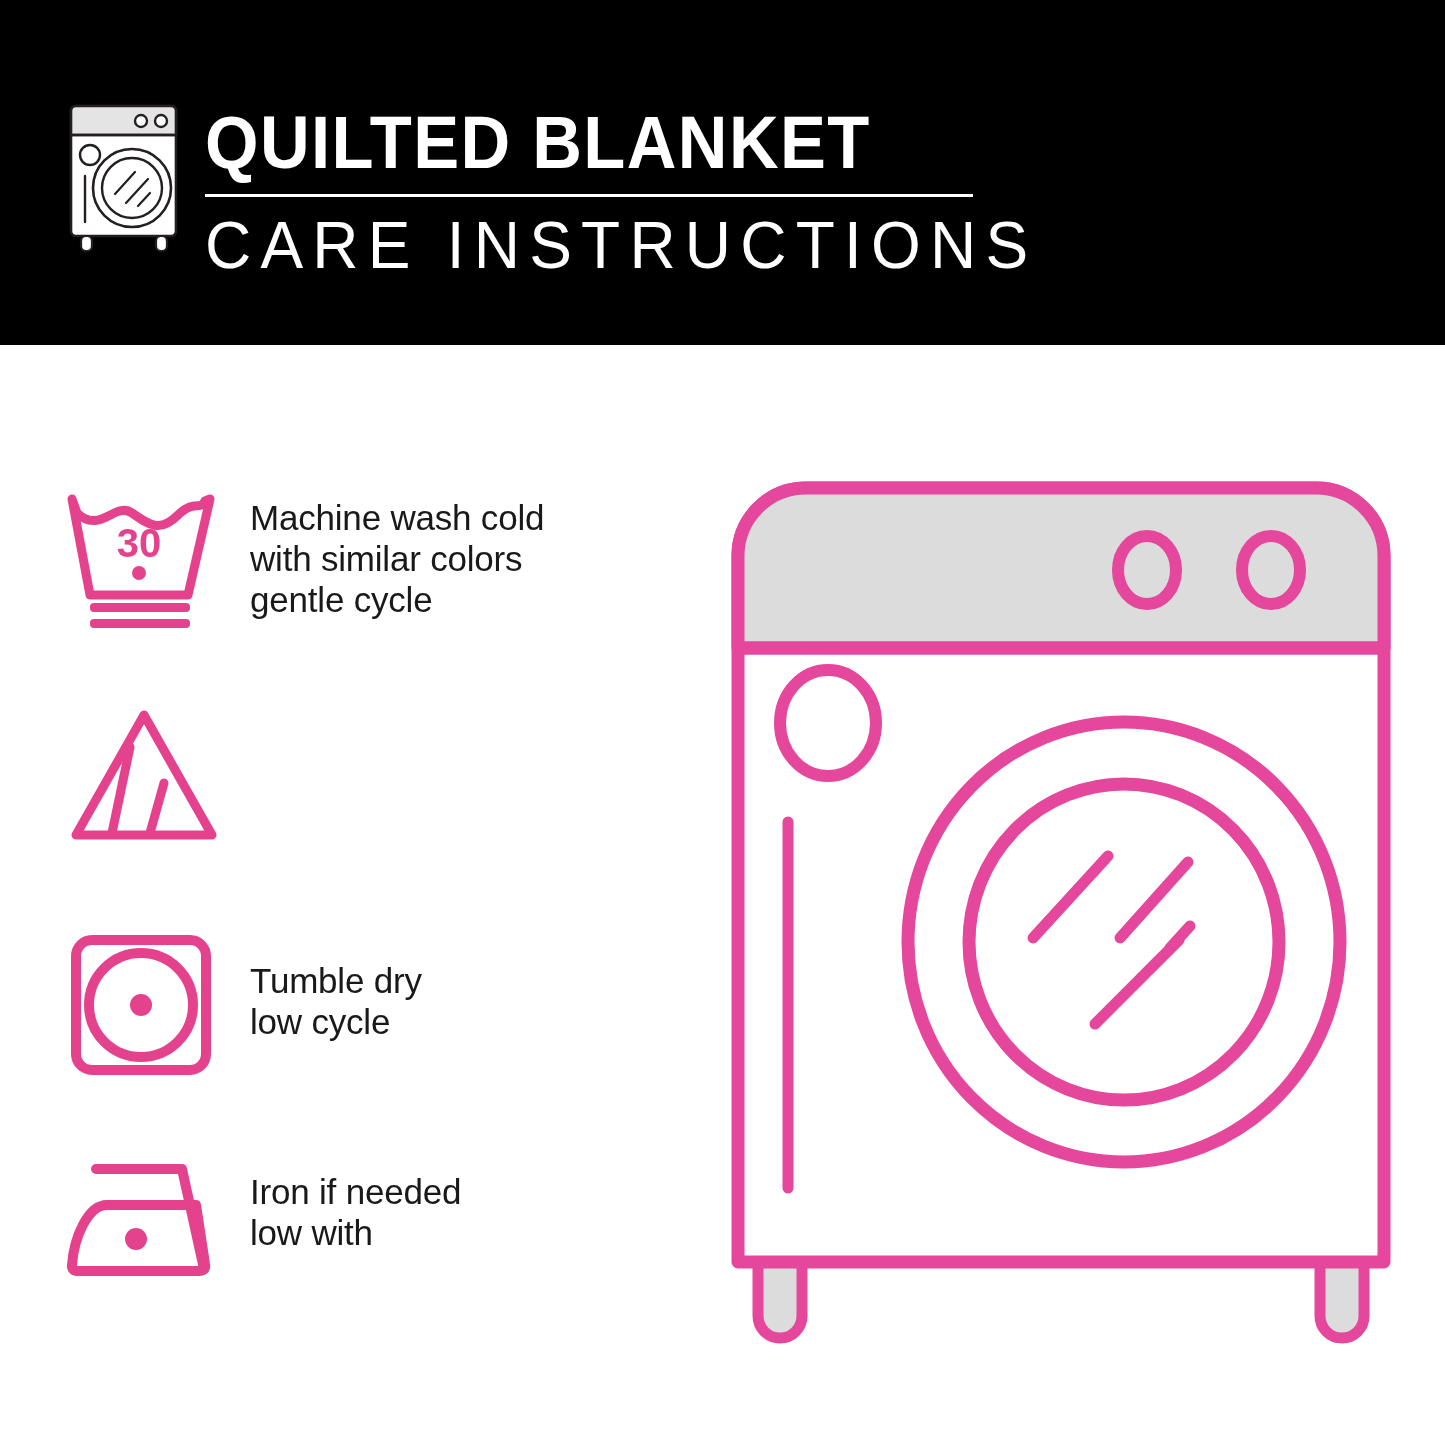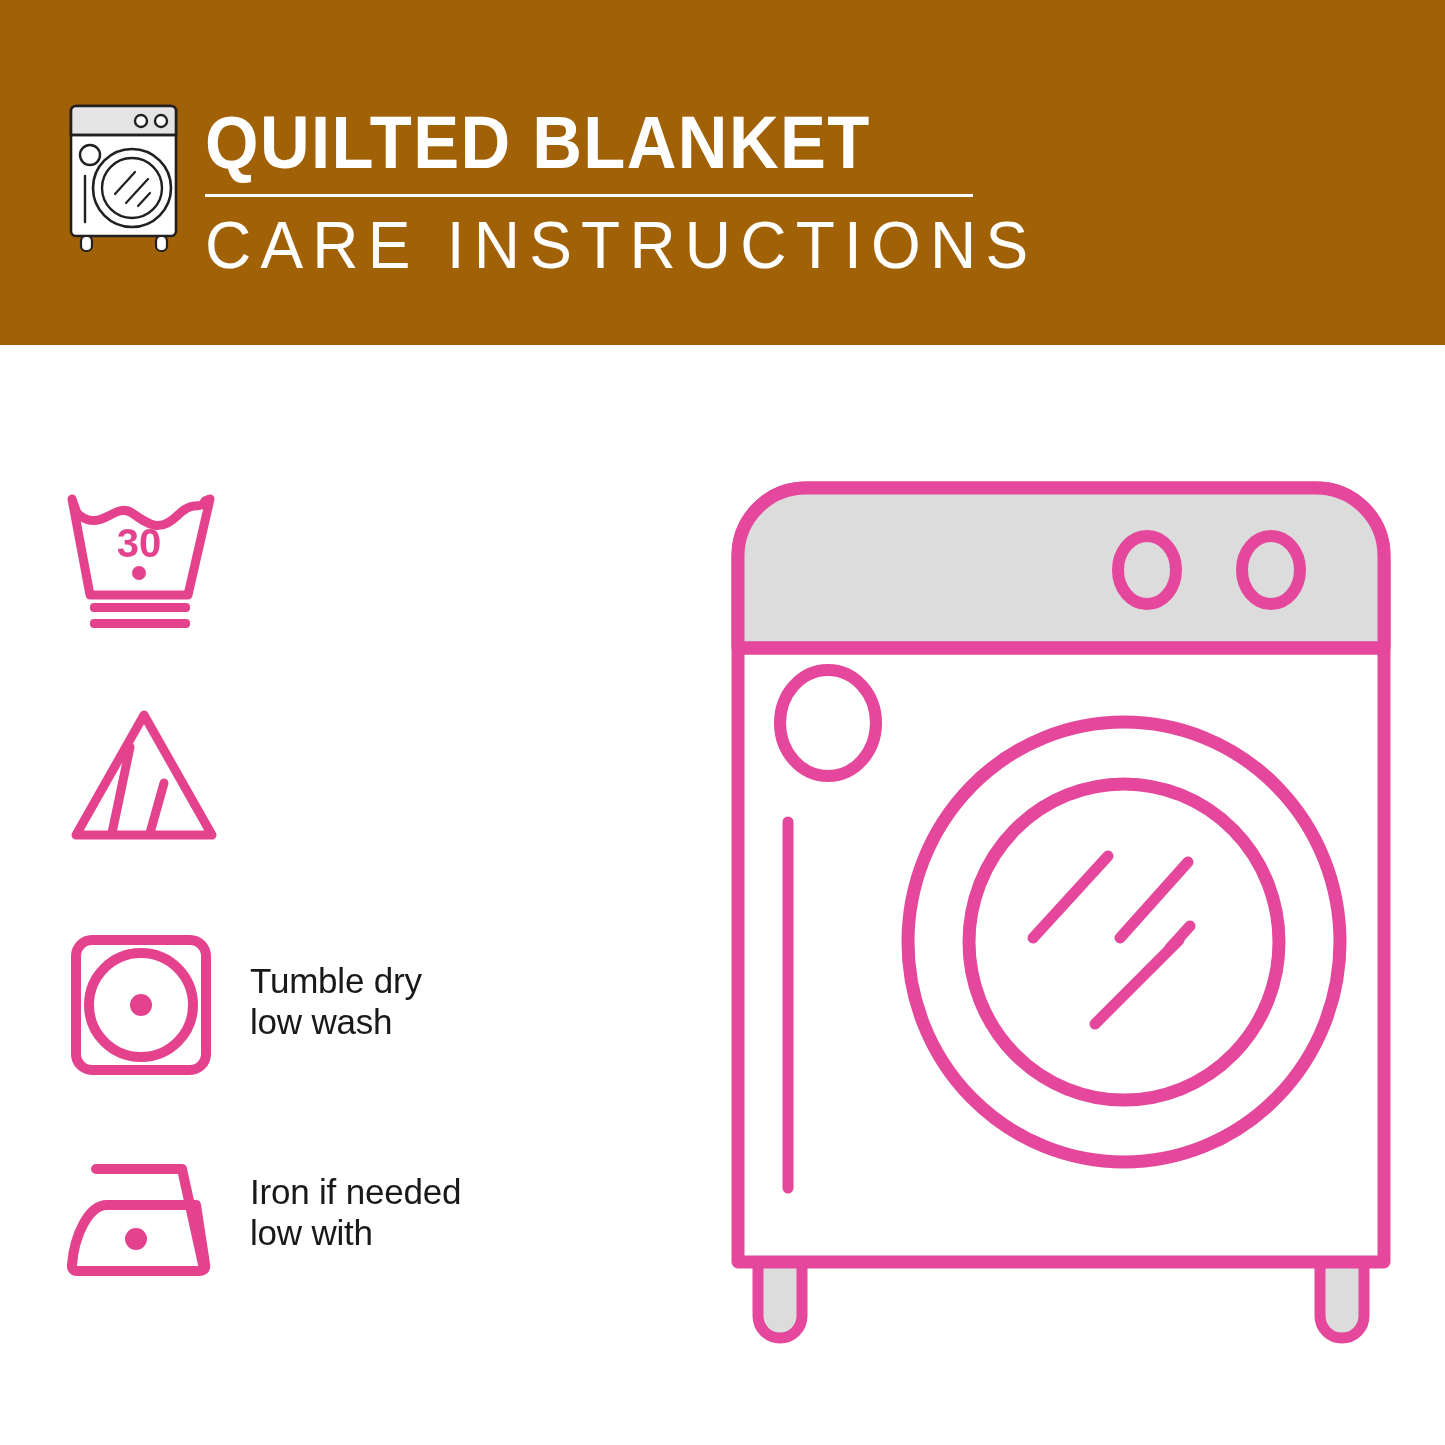--- a/index.html
+++ b/index.html
@@ -18,21 +18,21 @@
     overflow: hidden;
   }
 
   
   #header-band {
     position: absolute;
     left: 0;
     top: 0;
     width: 1445px;
     height: 345px;
-    background: #a16207;
+    background: #000000;
   }
   #header-logo {
     position: absolute;
     left: 62px;
     top: 100px;
     width: 130px;
     height: 155px;
   }
   #header-text-block {
     position: absolute;
@@ -170,20 +170,23 @@
                    L150 14 L128 110 L30 110 Z" fill="none" stroke="#E5428E" stroke-width="9" stroke-linecap="round" stroke-linejoin="round"></path>
 
           <text x="79" y="72" font-family="'Liberation Sans', sans-serif" font-size="40" font-weight="bold" fill="#E5428E" text-anchor="middle">30</text>
 
           <circle cx="79" cy="88" r="7" fill="#E5428E"></circle>
 
           <rect x="30" y="118" width="100" height="9" rx="4" fill="#E5428E"></rect>
           <rect x="30" y="134" width="100" height="9" rx="4" fill="#E5428E"></rect>
         </svg>
       </div>
+      <div class="row-text">Machine wash cold
+with similar colors
+gentle cycle</div>
     </div>
 
     <div class="instruction-row" id="row-1">
       <div class="row-icon">
         <svg viewBox="0 0 180 150" width="180" height="150">
           <path d="M84 10 L152 130 L16 130 Z" fill="none" stroke="#E5428E" stroke-width="9" stroke-linejoin="round"></path>
           <line x1="70" y1="42" x2="52" y2="128" stroke="#E5428E" stroke-width="9" stroke-linecap="round"></line>
           <line x1="104" y1="78" x2="90" y2="128" stroke="#E5428E" stroke-width="9" stroke-linecap="round"></line>
         </svg>
       </div>
@@ -191,21 +194,21 @@
 
     <div class="instruction-row" id="row-2">
       <div class="row-icon">
         <svg viewBox="0 0 180 150" width="180" height="150">
           <rect x="16" y="10" width="130" height="130" rx="16" ry="16" fill="none" stroke="#E5428E" stroke-width="10"></rect>
           <circle cx="81" cy="75" r="52" fill="none" stroke="#E5428E" stroke-width="10"></circle>
           <circle cx="81" cy="75" r="11" fill="#E5428E"></circle>
         </svg>
       </div>
       <div class="row-text">Tumble dry
-low wash</div>
+low cycle</div>
     </div>
 
     <div class="instruction-row" id="row-3">
       <div class="row-icon">
         <svg viewBox="0 0 180 150" width="180" height="150">
 
           <path d="M36 24 L122 24 L144 124" fill="none" stroke="#E5428E" stroke-width="10" stroke-linecap="round" stroke-linejoin="round"></path>
 
           <path d="M136 60 L47 60 C28 60 14 92 12 120 C11.5 123 13 126 17 126 L140 126
                    C144 126 146 123 145 119 Z" fill="none" stroke="#E5428E" stroke-width="10" stroke-linecap="round" stroke-linejoin="round"></path>

